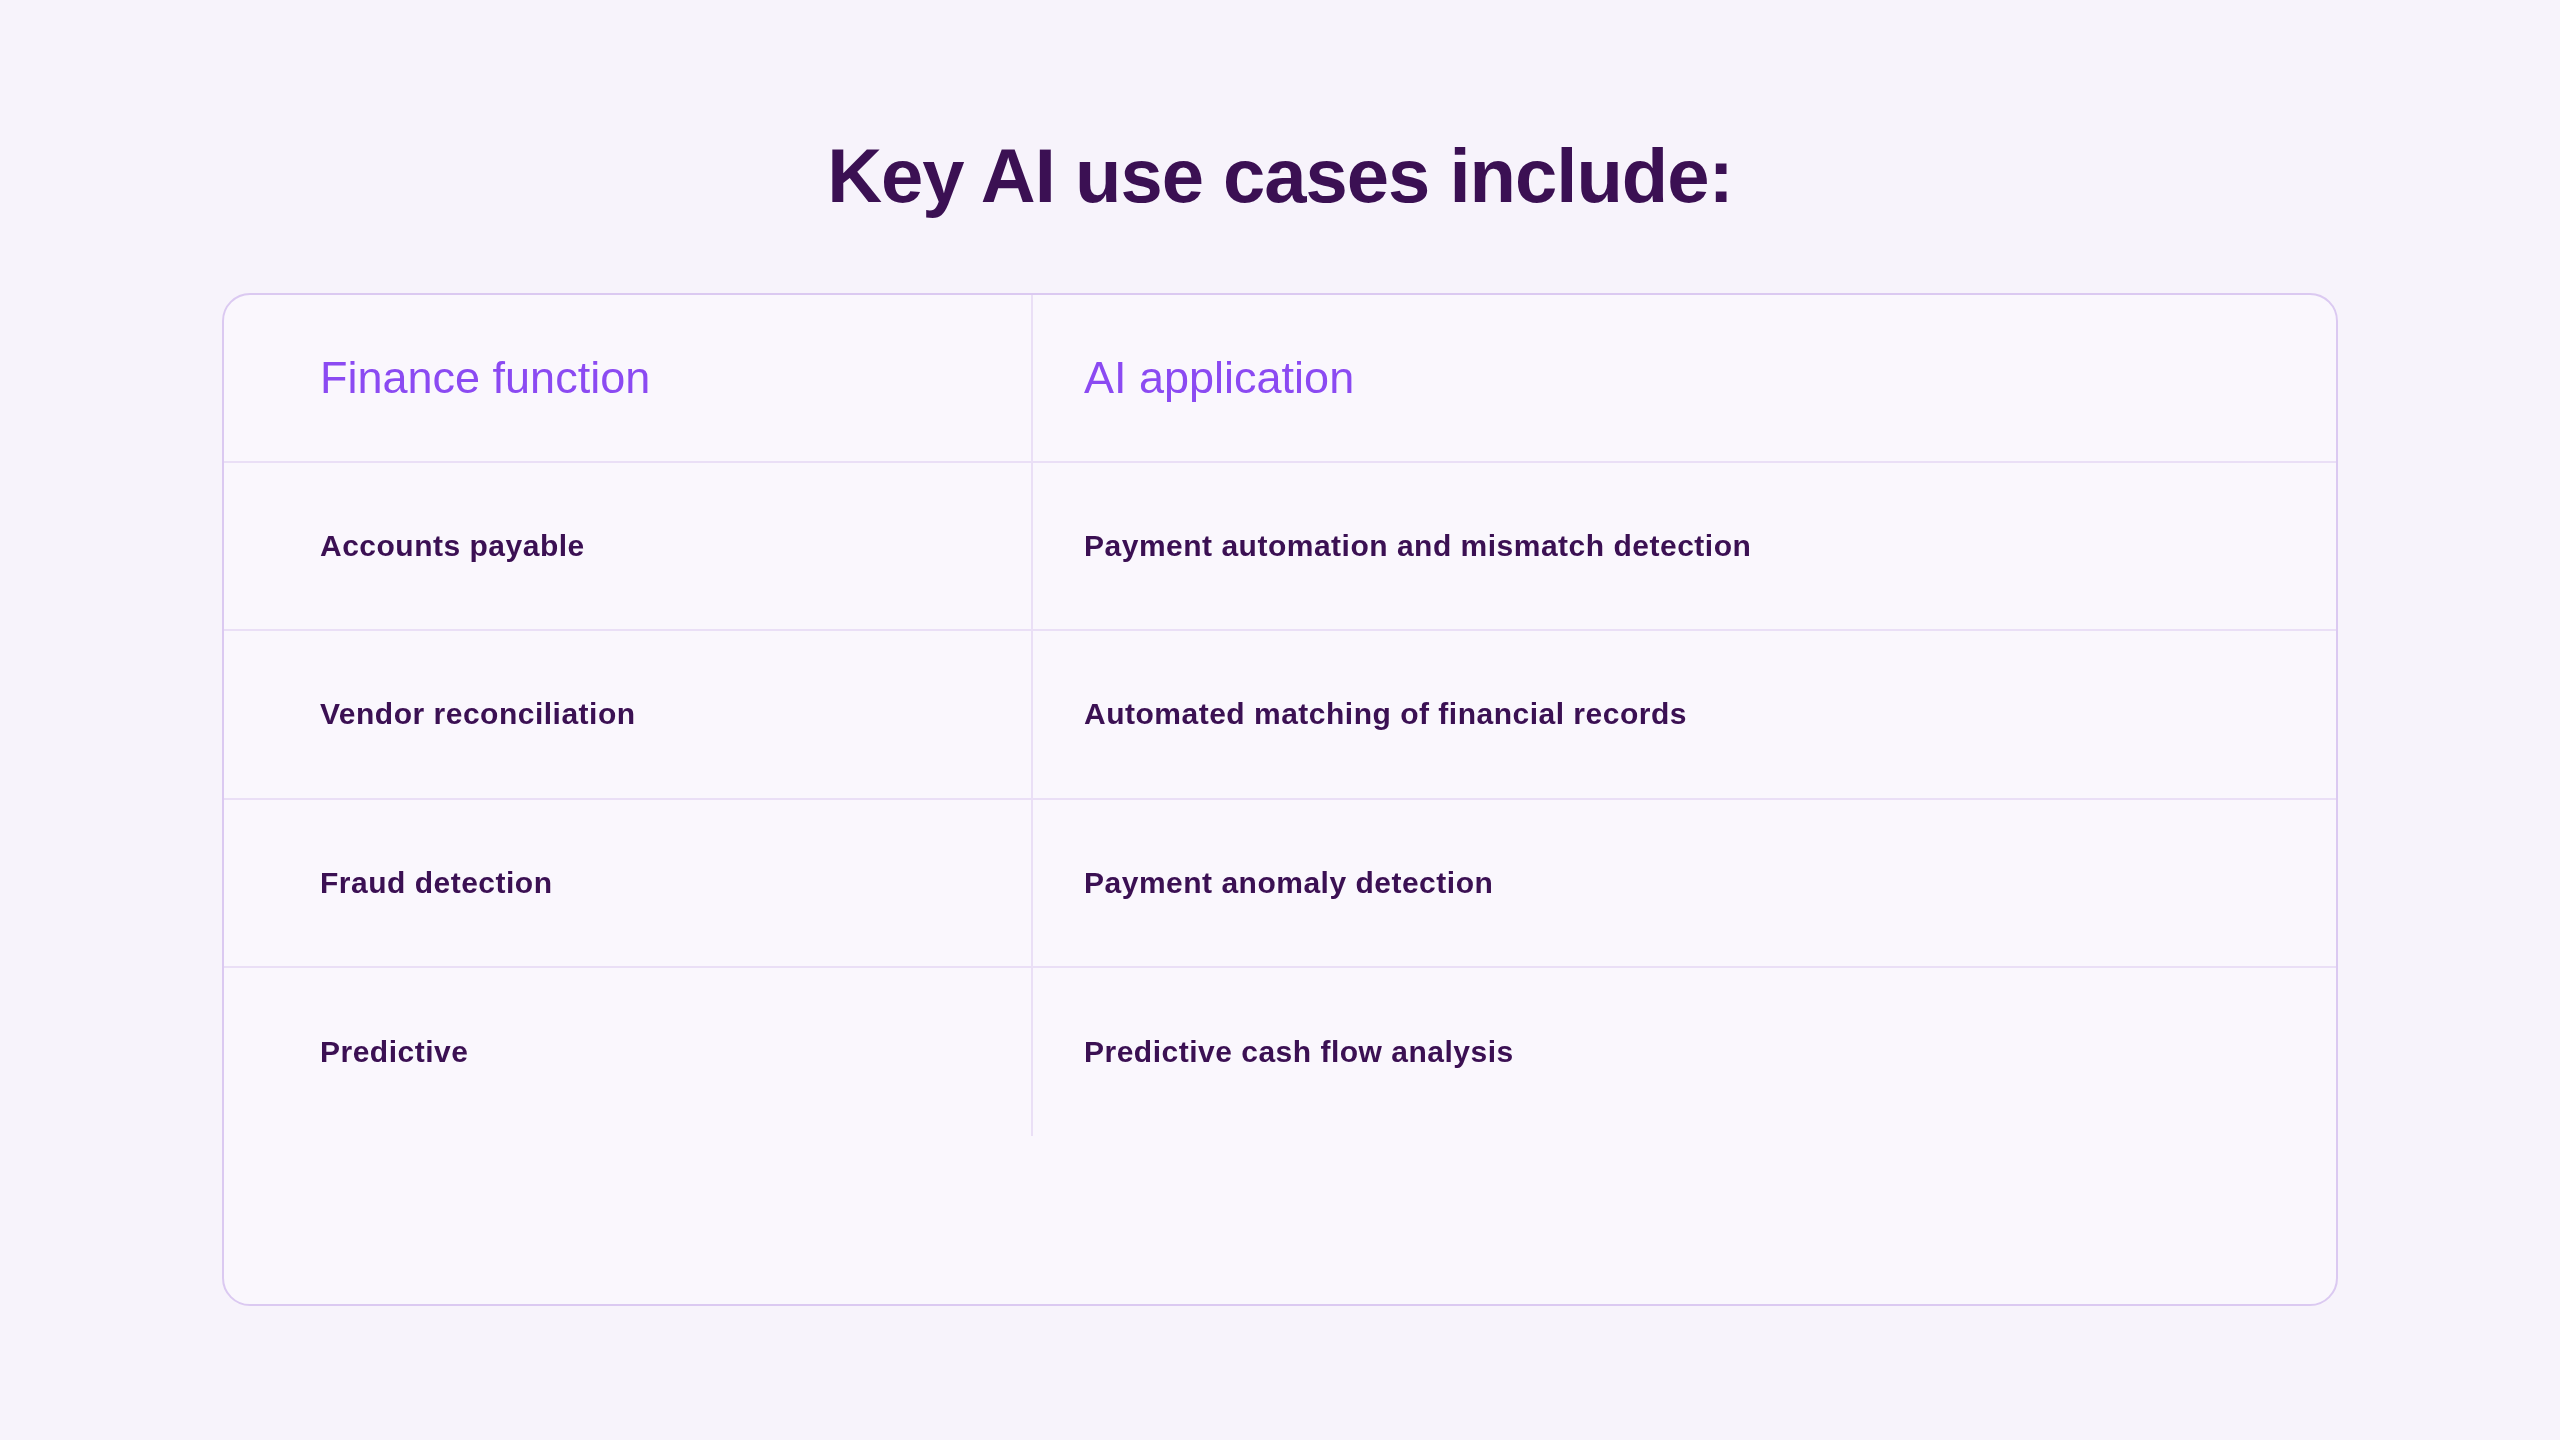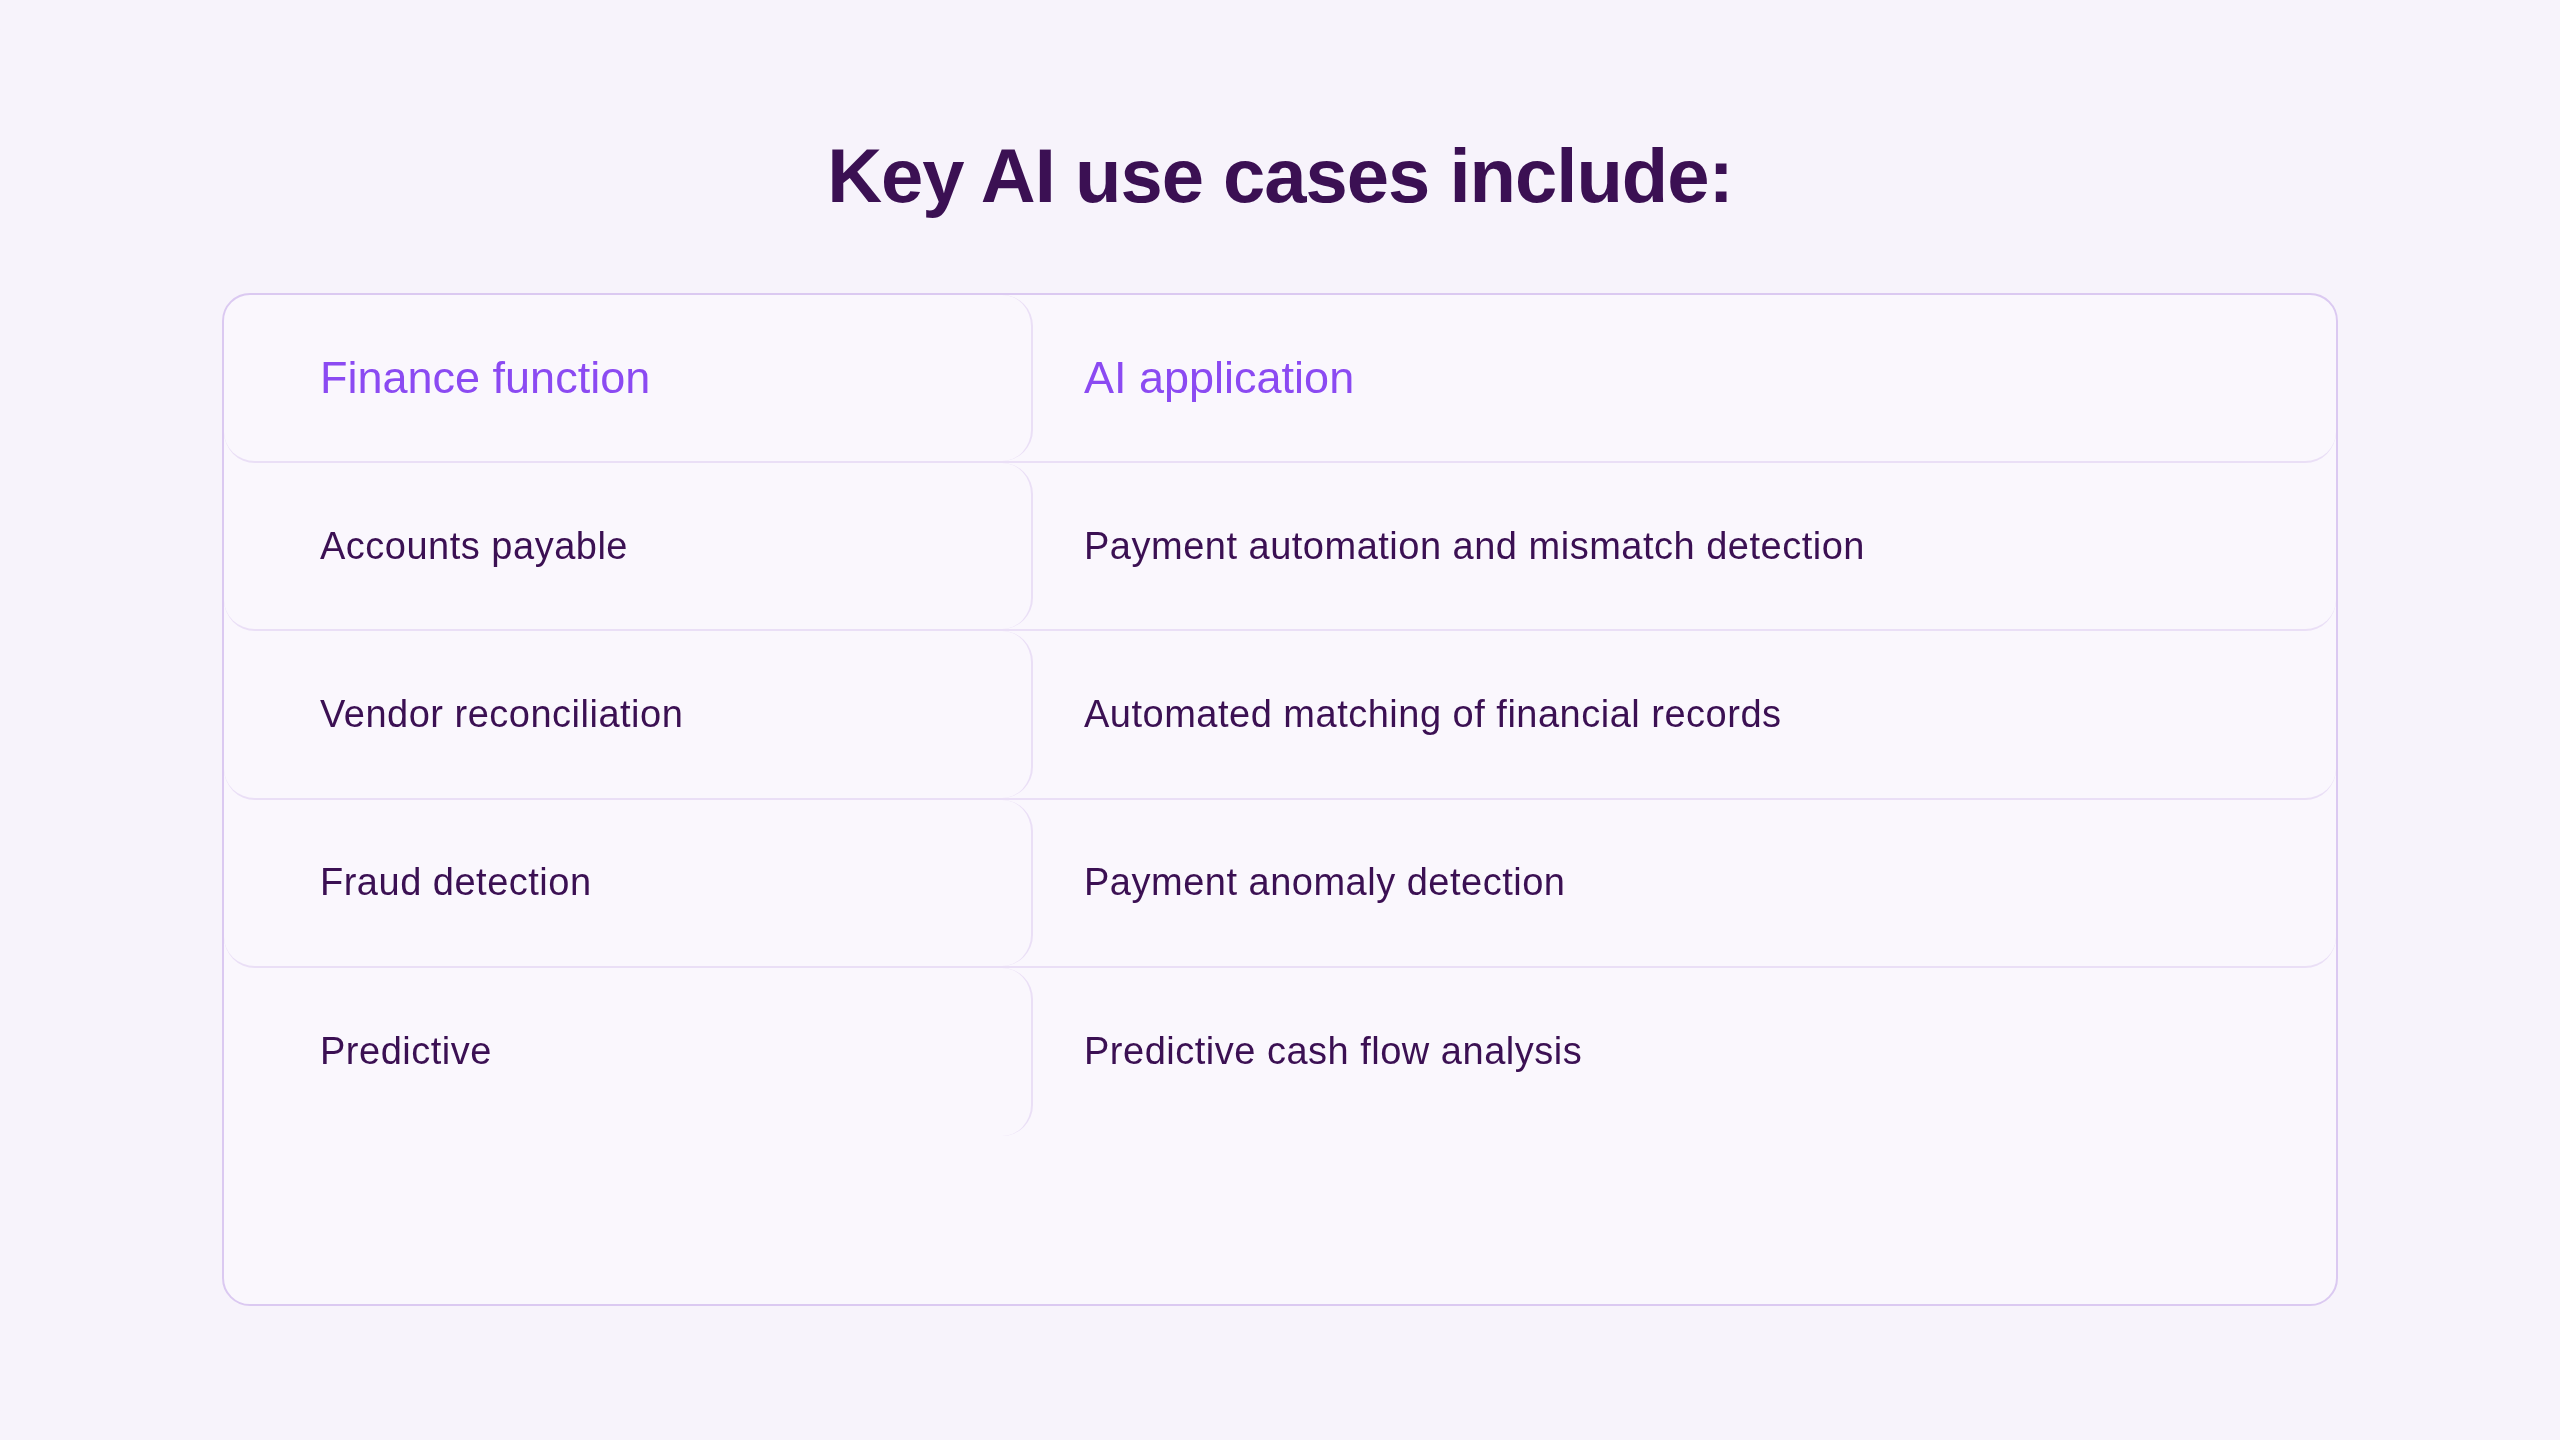--- a/index.html
+++ b/index.html
@@ -3,21 +3,21 @@
 <meta charset="utf-8">
 <style>
   :root {
     --bg: #f7f3fb;
     --table-bg: #faf7fd;
     --border: #dbc9f1;
     --divider: #eadff6;
     --accent: #8b4af2;
     --ink: #3b1053;
   }
-  * { margin: 0; padding: 0; box-sizing: border-box; border-radius: 31px; }
+  * { margin: 0; padding: 0; box-sizing: border-box; }
   html, body {
     width: 2560px;
     height: 1440px;
     background: var(--bg);
     font-family: "Liberation Sans", "DejaVu Sans", sans-serif;
     overflow: hidden;
   }
   .page {
     position: relative;
     width: 2560px;
@@ -51,22 +51,22 @@
     display: grid;
     grid-template-columns: 809px 1fr;
     border-bottom: 2px solid var(--divider);
   }
   .row:last-child { border-bottom: none; }
   .cell {
     display: flex;
     align-items: center;
     border-right: 2px solid var(--divider);
     padding-left: 96px;
-    font-size: 38px;
-    font-weight: 400;
+    font-size: 30px;
+    font-weight: 700;
     color: var(--ink);
     letter-spacing: 0.5px;
   }
   .cell:last-child {
     border-right: none;
     padding-left: 51px;
   }
   .header-cell {
     font-size: 45px;
     font-weight: 400;

